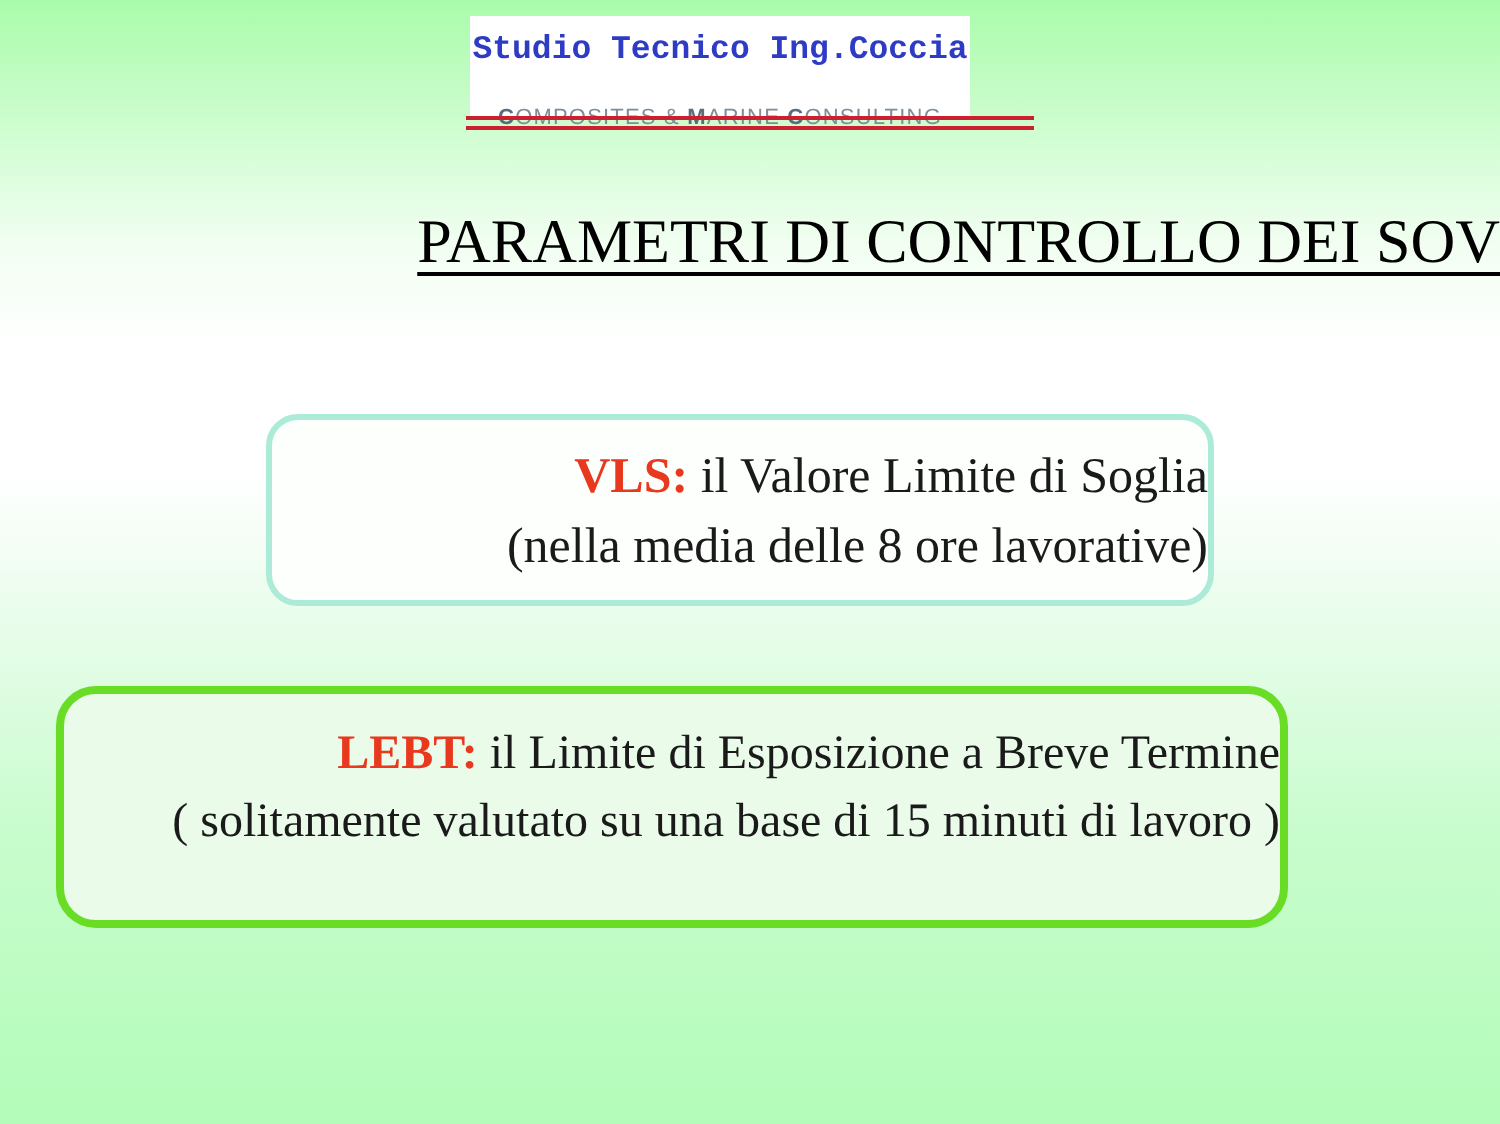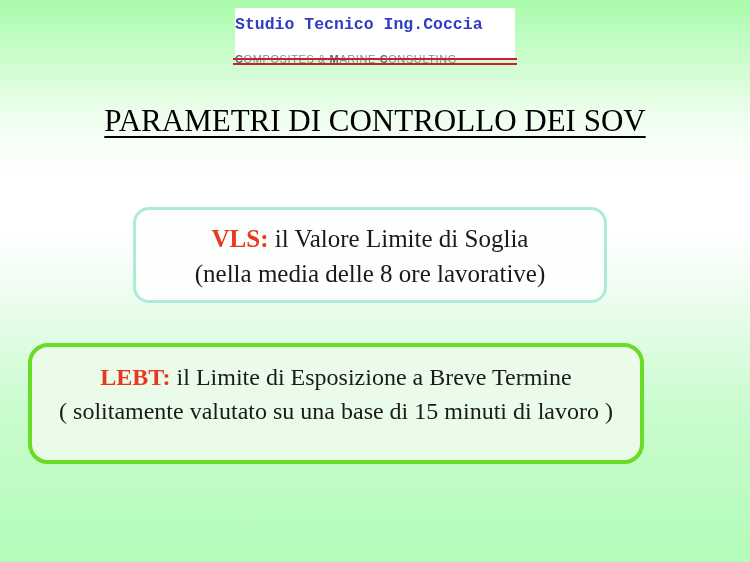--- a/index.html
+++ b/index.html
@@ -22,22 +22,22 @@
       var(--bg-green-top) 0%,
       #f2fef2 22%,
       #ffffff 31%,
       #ffffff 42%,
       #eefdf0 52%,
       #c8fccd 74%,
       var(--bg-green-bottom) 100%);
     font-family:"Liberation Serif","DejaVu Serif",serif;
   }
   .header-card{
-    position:absolute;left:235px;top:8px;width:280px;height:50px;
-    background:#ffffff;text-align:left;
+    position:absolute;left:235px;top:8px;width:250px;height:50px;
+    background:#ffffff;text-align:center;
   }
   .header-title{
     margin-top:7px;
     font-family:"Liberation Mono","DejaVu Sans Mono",monospace;
     font-weight:bold;font-size:16.5px;color:var(--header-blue);
     white-space:nowrap;
   }
   .header-subtitle{
     margin-top:19px;
     font-family:"Liberation Sans","DejaVu Sans",sans-serif;
@@ -46,30 +46,30 @@
   }
   .header-subtitle b{font-weight:700;color:#5c6c7a;}
   .double-rule{
     position:absolute;left:233px;top:58px;width:284px;height:3px;
     border-top:2px solid var(--rule-red);
     border-bottom:2px solid var(--rule-red);
     box-sizing:content-box;
   }
   .page-title{
     position:absolute;top:103px;left:0;width:100%;margin:0;
-    text-align:center;font-weight:normal;font-size:31px;color:#000;
+    text-align:right;font-weight:normal;font-size:31px;color:#000;
     font-family:"Liberation Serif","DejaVu Serif",serif;
   }
   .page-title .underline{
     text-decoration:underline;
     text-decoration-thickness:2px;
     text-underline-offset:5px;
   }
   .box{
-    position:absolute;box-sizing:border-box;text-align:center;
+    position:absolute;box-sizing:border-box;text-align:right;
     color:var(--text-black);
   }
   .box .label{color:var(--label-red);font-weight:bold;}
   .box-vls{
     left:133px;top:207px;width:474px;height:96px;
     border:3px solid var(--vls-border);border-radius:16px;
     background:#fdfffd;font-size:25px;line-height:35px;padding-top:11px;
   }
   .box-lebt{
     left:28px;top:343px;width:616px;height:121px;

